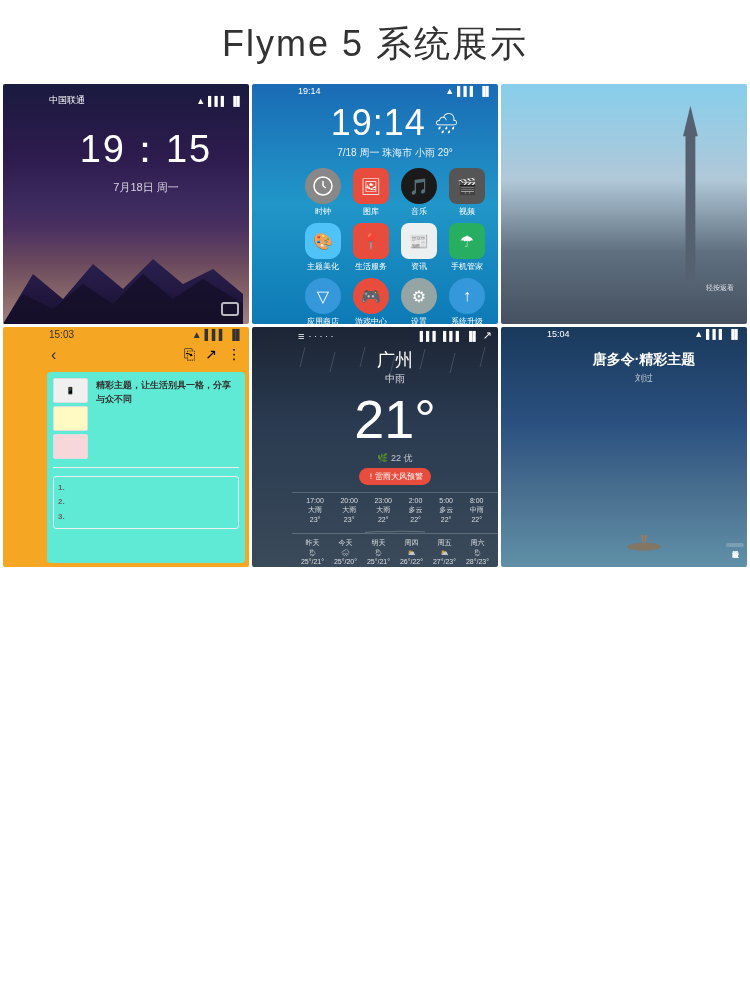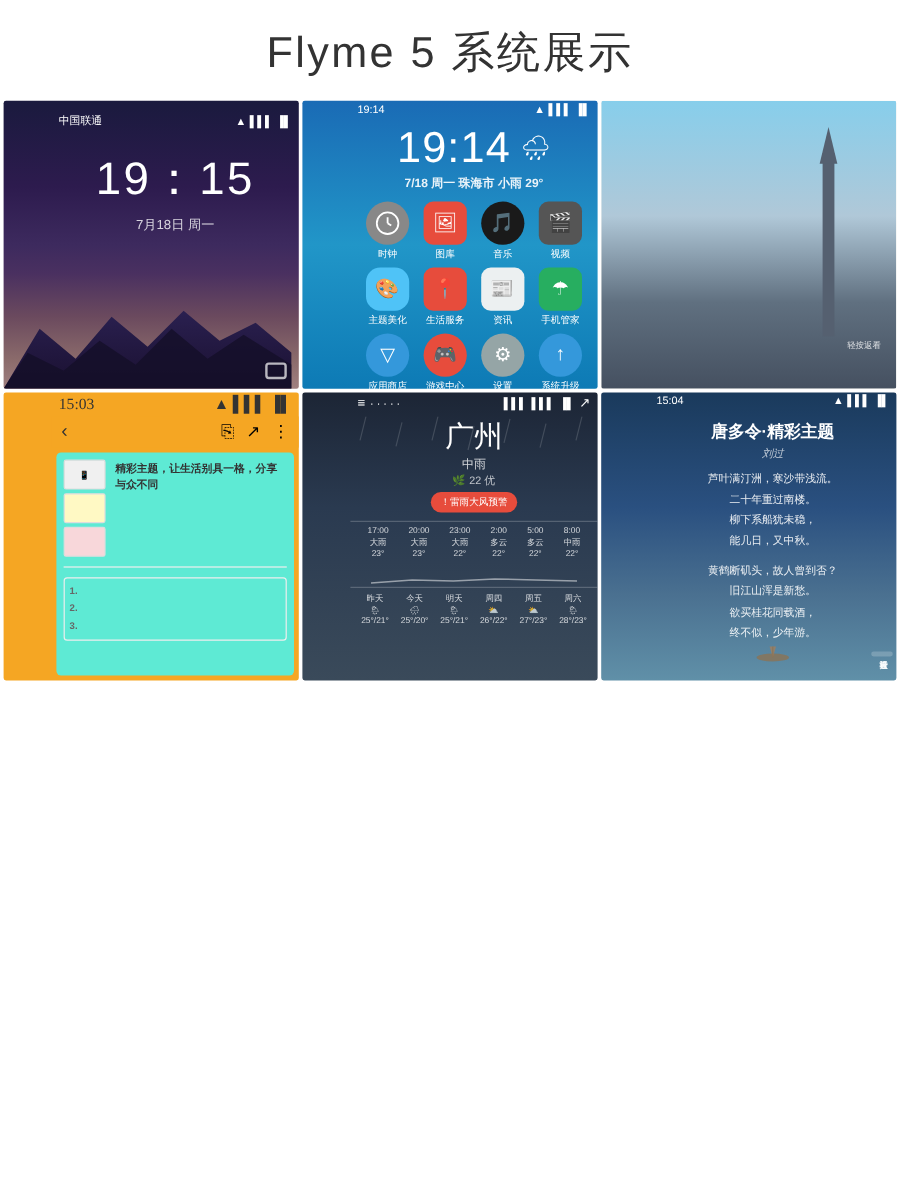--- a/index.html
+++ b/index.html
@@ -131,21 +131,20 @@
 
     .home-weather-icon {
       color: white;
       font-size: 20px;
     }
 
     .home-date-weather {
       color: rgba(255,255,255,0.9);
       font-size: 10px;
       margin-top: 2px;
-      font-weight: bold;
     }
 
     .app-grid {
       display: grid;
       grid-template-columns: repeat(4, 1fr);
       gap: 6px;
       padding: 8px 10px;
       width: 100%;
     }
 
@@ -234,23 +233,22 @@
       height: 240px;
       display: flex;
       flex-direction: column;
     }
 
     .notes-status {
       width: 100%;
       display: flex;
       justify-content: space-between;
       padding: 2px 6px;
-      font-size: 13px;
+      font-size: 10px;
       color: #333;
-      font-family: Liberation Serif, serif;
     }
 
     .notes-toolbar {
       display: flex;
       justify-content: space-between;
       padding: 4px 8px;
       background: #f5a623;
     }
 
     .notes-back {
@@ -292,21 +290,21 @@
       width: 100%;
       display: flex;
       justify-content: space-between;
       padding: 2px 6px;
       font-size: 9px;
       color: white;
     }
 
     .weather-city {
       color: white;
-      font-size: 24px;
+      font-size: 18px;
       margin-top: 4px;
     }
 
     .weather-desc {
       color: rgba(255,255,255,0.8);
       font-size: 10px;
     }
 
     .weather-temp {
       font-size: 54px;
@@ -387,21 +385,20 @@
       font-size: 14px;
       font-weight: bold;
       margin-top: 10px;
       text-align: center;
     }
 
     .poetry-author {
       color: rgba(255,255,255,0.7);
       font-size: 9px;
       margin: 3px 0 6px;
-      font-style: italic;
     }
 
     .poetry-text {
       color: rgba(255,255,255,0.9);
       font-size: 9px;
       line-height: 1.9;
       text-align: center;
     }
 
     .poetry-boat {
@@ -622,20 +619,21 @@
       <line x1="30" y1="0" x2="25" y2="20" stroke="white" stroke-width="1" opacity="0.5"></line>
       <line x1="60" y1="5" x2="55" y2="25" stroke="white" stroke-width="1" opacity="0.5"></line>
       <line x1="90" y1="0" x2="85" y2="20" stroke="white" stroke-width="1" opacity="0.5"></line>
       <line x1="120" y1="8" x2="115" y2="28" stroke="white" stroke-width="1" opacity="0.5"></line>
       <line x1="150" y1="2" x2="145" y2="22" stroke="white" stroke-width="1" opacity="0.5"></line>
       <line x1="180" y1="6" x2="175" y2="26" stroke="white" stroke-width="1" opacity="0.5"></line>
       <line x1="210" y1="0" x2="205" y2="20" stroke="white" stroke-width="1" opacity="0.5"></line>
     </svg>
     <div class="weather-city">广州</div>
     <div class="weather-desc">中雨</div>
+    <div class="weather-temp">21°</div>
     <div class="weather-aqi">
       <span>🌿</span>
       <span>22 优</span>
     </div>
     <div class="weather-alert">！雷雨大风预警</div>
     <div class="weather-hourly">
       <div class="hourly-item">
         <span>17:00</span>
         <span>大雨</span>
         <span>23°</span>
@@ -708,31 +706,20 @@
     <div class="poetry-status">
       <span>15:04</span>
       <div class="status-right">
         <span>▲</span>
         <span>▌▌▌</span>
         <span>▐▌</span>
       </div>
     </div>
     <div class="poetry-title">唐多令·精彩主题</div>
     <div class="poetry-author">刘过</div>
-    <div class="poetry-text">
-      <div>芦叶满汀洲，寒沙带浅流。</div>
-      <div>二十年重过南楼。</div>
-      <div>柳下系船犹未稳，</div>
-      <div>能几日，又中秋。</div>
-      <div style="height:8px;"></div>
-      <div>黄鹤断矶头，故人曾到否？</div>
-      <div>旧江山浑是新愁。</div>
-      <div>欲买桂花同载酒，</div>
-      <div>终不似，少年游。</div>
-    </div>
 
     <svg width="60" height="30" viewBox="0 0 60 30" class="poetry-boat">
       <ellipse cx="30" cy="22" rx="25" ry="6" fill="#8b7355" opacity="0.8"></ellipse>
       <polygon points="30,22 25,5 35,5" fill="#a08060" opacity="0.8"></polygon>
       <line x1="30" y1="5" x2="30" y2="22" stroke="#8b7355" stroke-width="1.5"></line>
     </svg>
     <div class="poetry-tag">轻按返看</div>
   </div>
 
 </div>

